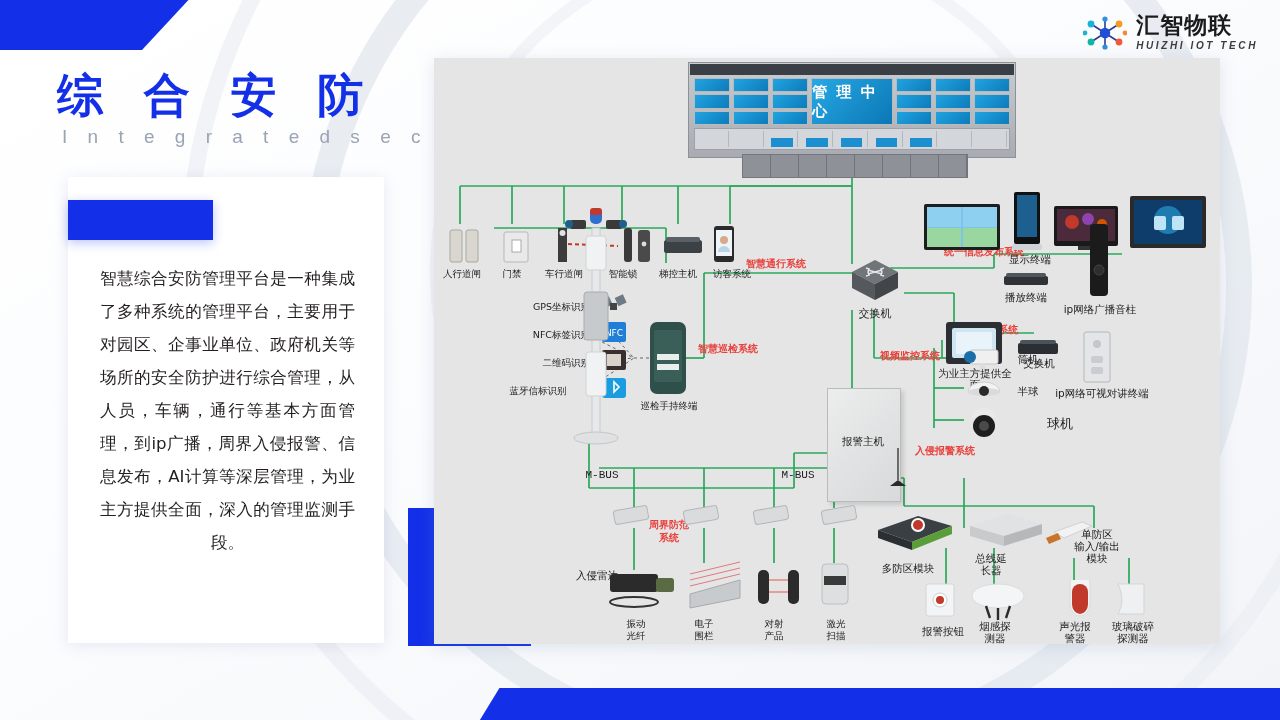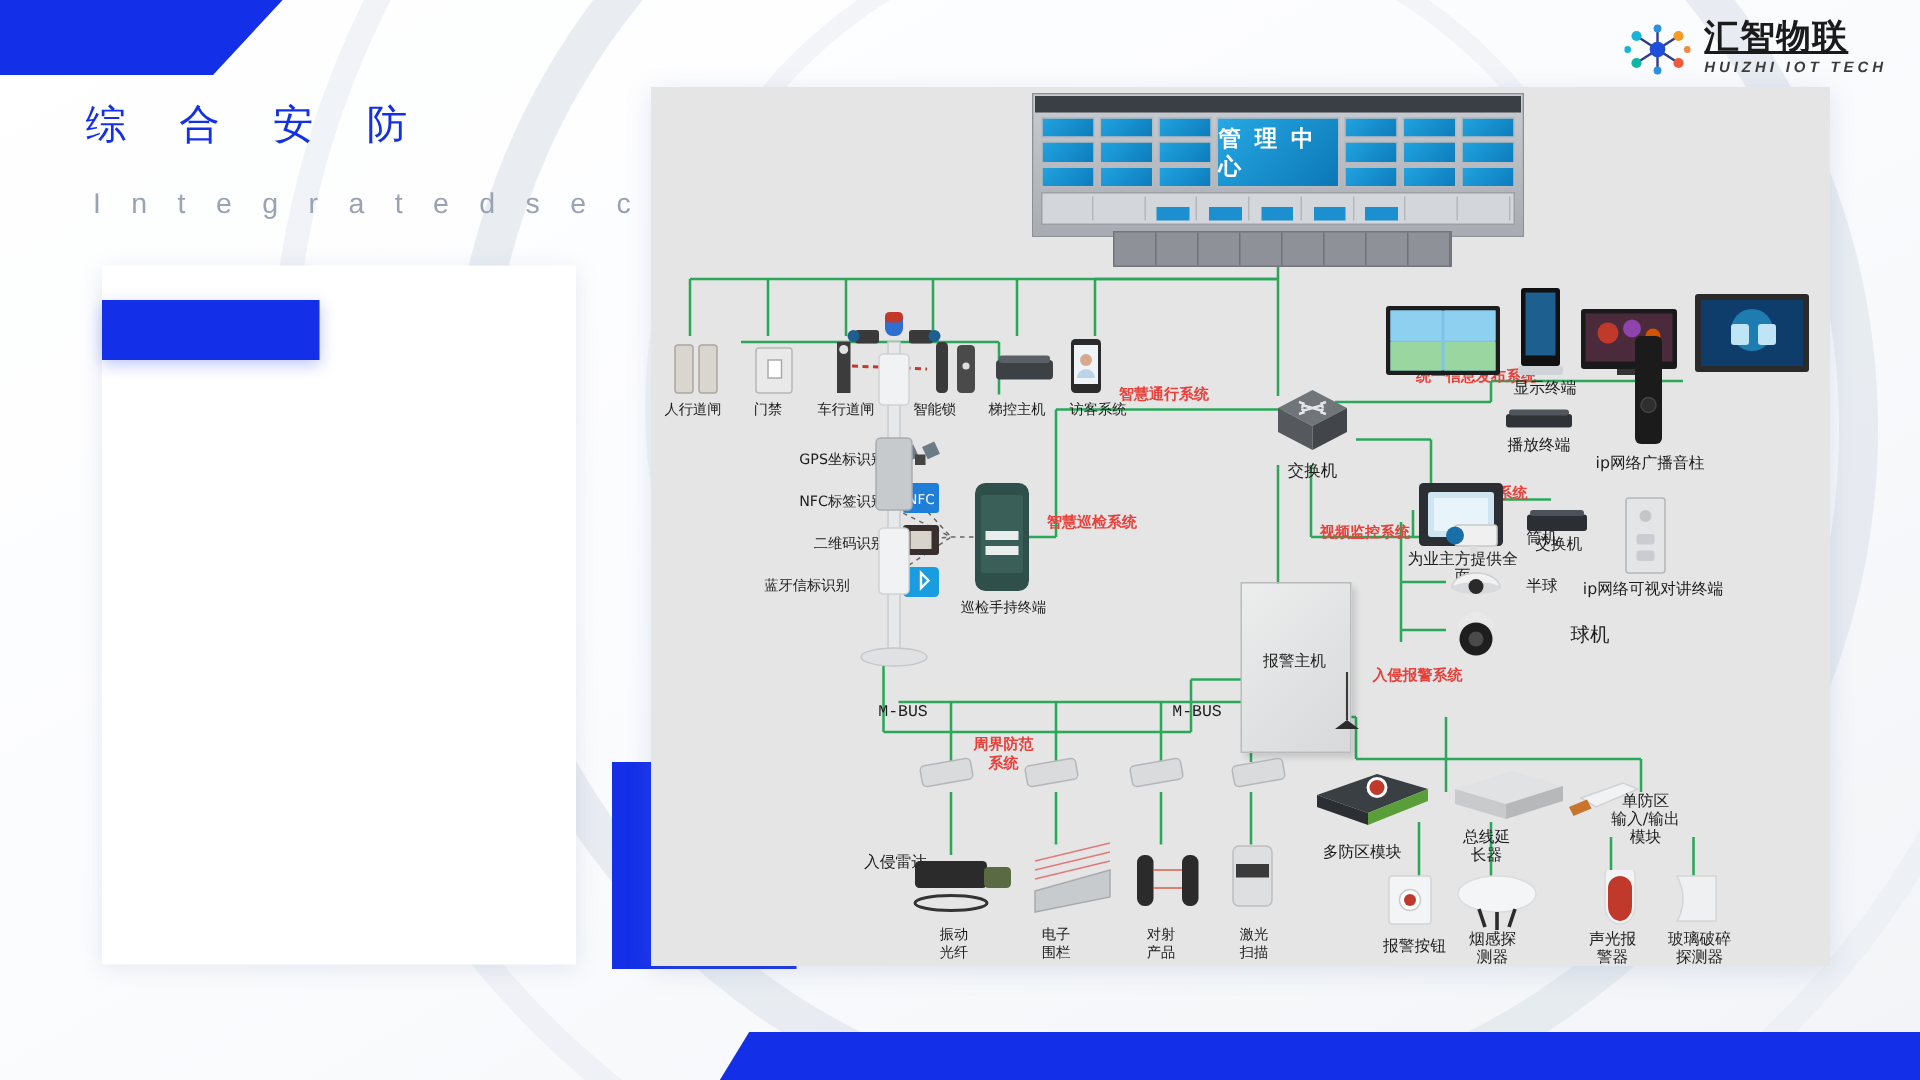--- a/index.html
+++ b/index.html
@@ -27,21 +27,21 @@
     clip-path:polygon(3% 0,100% 0,100% 100%,0 100%);
   }
   .blue-corner{
     position:absolute;left:408px;top:508px;width:123px;height:138px;
   }
   .blue-corner .v{position:absolute;left:0;top:0;width:26px;height:138px;background:#1330e8;}
   .blue-corner .h{position:absolute;left:0;bottom:0;width:123px;height:26px;background:#1330e8;}
 
   
   .title-cn{
-    position:absolute;left:57px;top:65px;font-size:27px;font-weight:normal;color:#1330e8;
+    position:absolute;left:57px;top:65px;font-size:46px;font-weight:bold;color:#1330e8;
     letter-spacing:14px;white-space:nowrap;
   }
   .title-en{
     position:absolute;left:62px;top:126px;font-size:19px;color:#9aa3b4;
     letter-spacing:7.5px;white-space:nowrap;
   }
   .text-card{
     position:absolute;left:68px;top:177px;width:316px;height:466px;background:#ffffff;
     box-shadow:0 2px 14px rgba(120,140,180,.18);
   }
@@ -51,21 +51,21 @@
     position:absolute;left:100px;top:262px;width:255px;
     font-family:"DejaVu Sans","Liberation Sans",sans-serif;
     font-size:16.6px;line-height:33px;color:#231f20;text-align:justify;text-align-last:center;
   }
 
   
   .logo{position:absolute;right:22px;top:14px;display:flex;align-items:center;gap:9px;}
   .logo-mark{width:44px;height:34px;}
   .logo-txt{display:flex;flex-direction:column;line-height:1;}
   .logo-cn{font-size:23px;font-weight:bold;color:#1b1b1b;letter-spacing:1px;
-    font-family:"DejaVu Sans","Liberation Sans",sans-serif;text-decoration:underline;}
+    font-family:"DejaVu Sans","Liberation Sans",sans-serif;}
   .logo-en{font-size:10px;color:#3c3c3c;letter-spacing:2.6px;margin-top:4px;font-weight:bold;font-style:italic;}
 
   
   .panel{
     position:absolute;left:434px;top:58px;width:786px;height:586px;background:#e5e5e5;
     box-shadow:0 3px 16px rgba(120,140,180,.20);overflow:hidden;
   }
   .diagram{position:absolute;inset:0;}
   .net-svg{position:absolute;inset:0;}
 
@@ -130,20 +130,21 @@
       <div class="logo-cn">汇智物联</div>
       <div class="logo-en">HUIZHI IOT TECH</div>
     </div>
   </div>
 
   <div class="title-cn">综 合 安 防</div>
   <div class="title-en">I n t e g r a t e d   s e c u r i t y</div>
 
   <div class="text-card"></div>
   <div class="tag-block"></div>
+  <div class="body-text">智慧综合安防管理平台是一种集成了多种系统的管理平台，主要用于对园区、企事业单位、政府机关等场所的安全防护进行综合管理，从人员，车辆，通行等基本方面管理，到ip广播，周界入侵报警、信息发布，AI计算等深层管理，为业主方提供全面，深入的管理监测手段。</div>
 
   <div class="panel">
     <div class="diagram">
 
       <svg class="net-svg" viewBox="0 0 786 586">
         <g stroke="#2aa85a" stroke-width="1.7" fill="none">
 
           <path d="M418 118 L418 200"></path>
 
           <path d="M26 128 L418 128"></path>
@@ -375,21 +376,21 @@
         </g>
       </svg>
       <div class="lbl" style="left:408px;top:250px;width:66px;font-size:11px">交换机</div>
 
       <div class="lbl sys" style="left:296px;top:200px;width:92px">智慧通行系统</div>
       <div class="lbl sys" style="left:248px;top:285px;width:92px">智慧巡检系统</div>
       <div class="lbl sys" style="left:496px;top:188px;width:108px">统一信息发布系统</div>
       <div class="lbl sys" style="left:518px;top:266px;width:82px">ip广播系统</div>
       <div class="lbl sys" style="left:432px;top:292px;width:88px">视频监控系统</div>
       <div class="lbl sys" style="left:478px;top:386px;width:66px;line-height:13px">入侵报警系统</div>
-      <div class="lbl sys" style="left:198px;top:432px;width:74px;line-height:13px">周界防范
+      <div class="lbl sys" style="left:198px;top:460px;width:74px;line-height:13px">周界防范
 系统</div>
 
       <svg style="position:absolute;left:488px;top:134px;width:286px;height:62px" viewBox="0 0 286 62">
         <g>
             <rect x="2" y="12" width="76" height="46" rx="2" fill="#1d1d1d"></rect>
             <rect x="5" y="15" width="70" height="40" fill="#7fc3e8"></rect>
             <rect x="5" y="15" width="34" height="20" fill="#8ed0ef"></rect>
             <rect x="41" y="15" width="34" height="20" fill="#8ed0ef"></rect>
             <rect x="5" y="36" width="34" height="19" fill="#9ad7a0"></rect>
             <rect x="41" y="36" width="34" height="19" fill="#9ad7a0"></rect>

